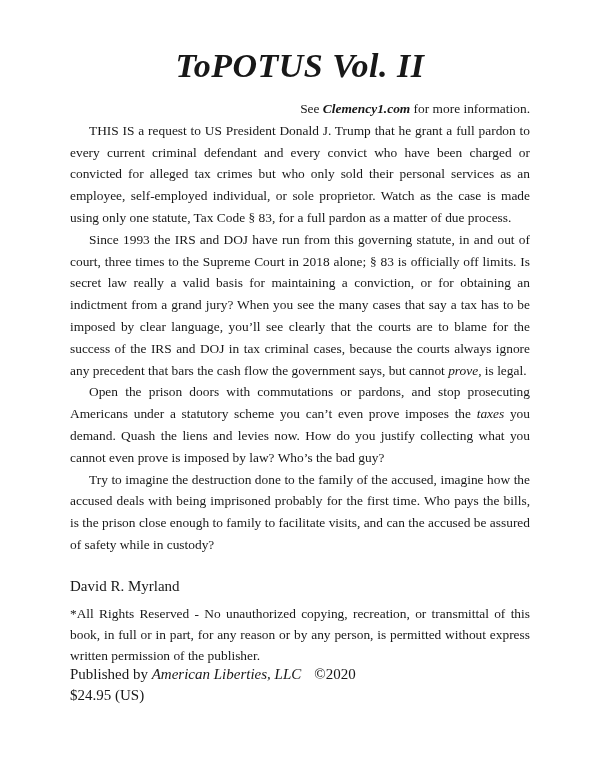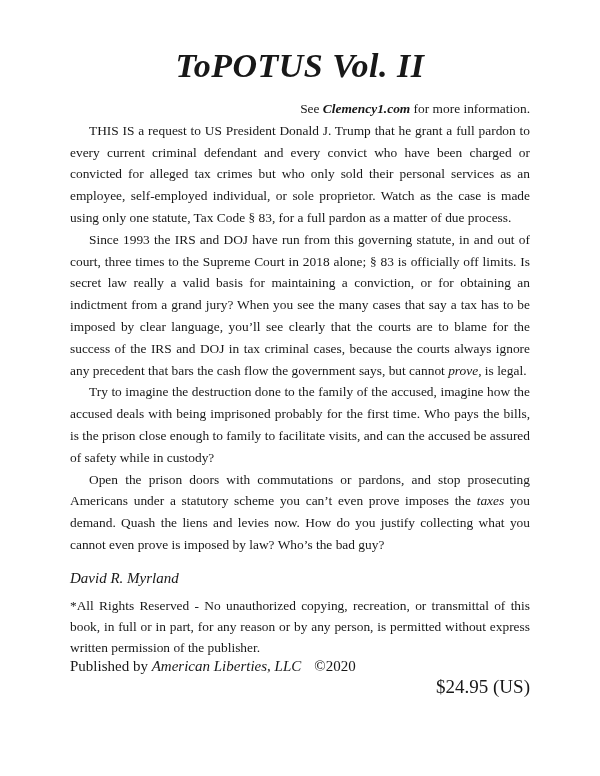--- a/index.html
+++ b/index.html
@@ -24,67 +24,65 @@
   }
   .body-text {
     margin: 12px 70px 0 70px;
     font-size: 13.4px;
     line-height: 21.8px;
   }
   .intro { text-align: right; }
   .para { text-align: justify; text-indent: 19px; }
   .bi { font-weight: bold; font-style: italic; }
   .author-line {
-    font-style: italic;
     font-size: 15px;
     line-height: 20px;
-    margin-top: 12px;
+    margin-top: 20px;
   }
   .rights {
     text-align: justify;
     font-size: 13.4px;
     line-height: 21px;
     margin-top: 7px;
   }
   .isbn-line {
     margin-top: 24px;
     font-size: 13.8px;
     line-height: 16px;
   }
   .published-line {
     font-size: 15px;
     line-height: 16px;
   }
   .publisher-name { font-style: italic; }
   .copyright { margin-left: 13px; }
   .price-line {
-    text-align: right;
-    font-size: 19px;
+    font-size: 15px;
     line-height: 16px;
     margin-top: 5px;
   }
 </style>
 </head>
 <body>
 
 <div class="page">
 
   <h1 class="title">ToPOTUS Vol. II</h1>
 
   <div class="body-text">
 
     <p class="intro"><span>See </span><span class="bi">Clemency1.com</span><span> for more information.</span></p>
 
     <p class="para">THIS IS a request to US President Donald J. Trump that he grant a full pardon to every current criminal defendant and every convict who have been charged or convicted for alleged tax crimes but who only sold their personal services as an employee, self-employed individual, or sole proprietor. Watch as the case is made using only one statute, Tax Code § 83, for a full pardon as a matter of due process.</p>
 
     <p class="para"><span>Since 1993 the IRS and DOJ have run from this governing statute, in and out of court, three times to the Supreme Court in 2018 alone; § 83 is officially off limits. Is secret law really a valid basis for maintaining a conviction, or for obtaining an indictment from a grand jury? When you see the many cases that say a tax has to be imposed by clear language, you’ll see clearly that the courts are to blame for the success of the IRS and DOJ in tax criminal cases, because the courts always ignore any precedent that bars the cash flow the government says, but cannot </span><i>prove</i><span>, is legal.</span></p>
 
+    <p class="para"><span>Open the prison doors with commutations or pardons, and stop prosecuting Americans under a statutory scheme you can’t even prove imposes the </span><i>taxes</i><span> you demand. Quash the liens and levies now. How do you justify collecting what you cannot even prove is imposed by law? Who’s the bad guy?</span></p>
+
     <p class="para">Try to imagine the destruction done to the family of the accused, imagine how the accused deals with being imprisoned probably for the first time. Who pays the bills, is the prison close enough to family to facilitate visits, and can the accused be assured of safety while in custody?</p>
-
-    <p class="para"><span>Open the prison doors with commutations or pardons, and stop prosecuting Americans under a statutory scheme you can’t even prove imposes the </span><i>taxes</i><span> you demand. Quash the liens and levies now. How do you justify collecting what you cannot even prove is imposed by law? Who’s the bad guy?</span></p>
 
     <p class="author-line">David R. Myrland</p>
 
     <p class="rights">*All Rights Reserved - No unauthorized copying, recreation, or transmittal of this book, in full or in part, for any reason or by any person, is permitted without express written permission of the publisher.</p>
 
 
     <p class="published-line"><span>Published by </span><i class="publisher-name">American Liberties, LLC</i><span class="copyright">©2020</span></p>
 
     <p class="price-line">$24.95 (US)</p>
 

